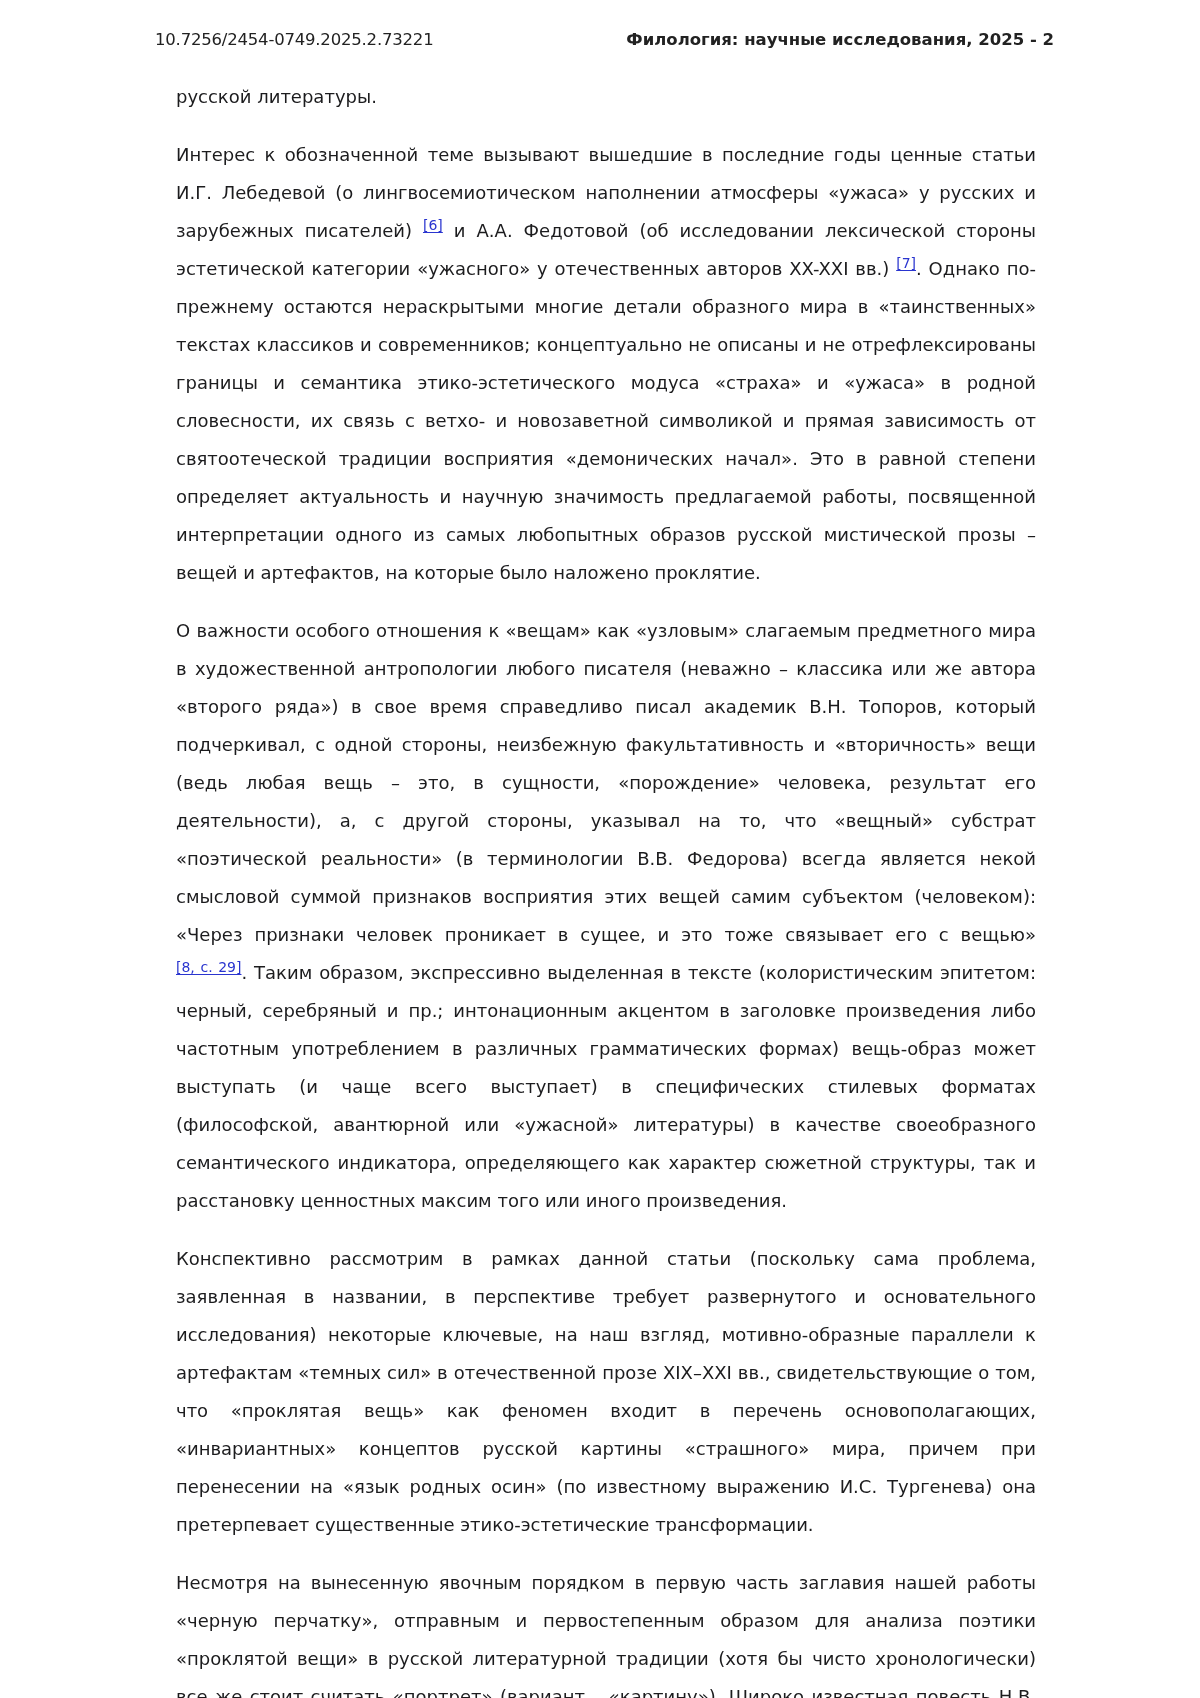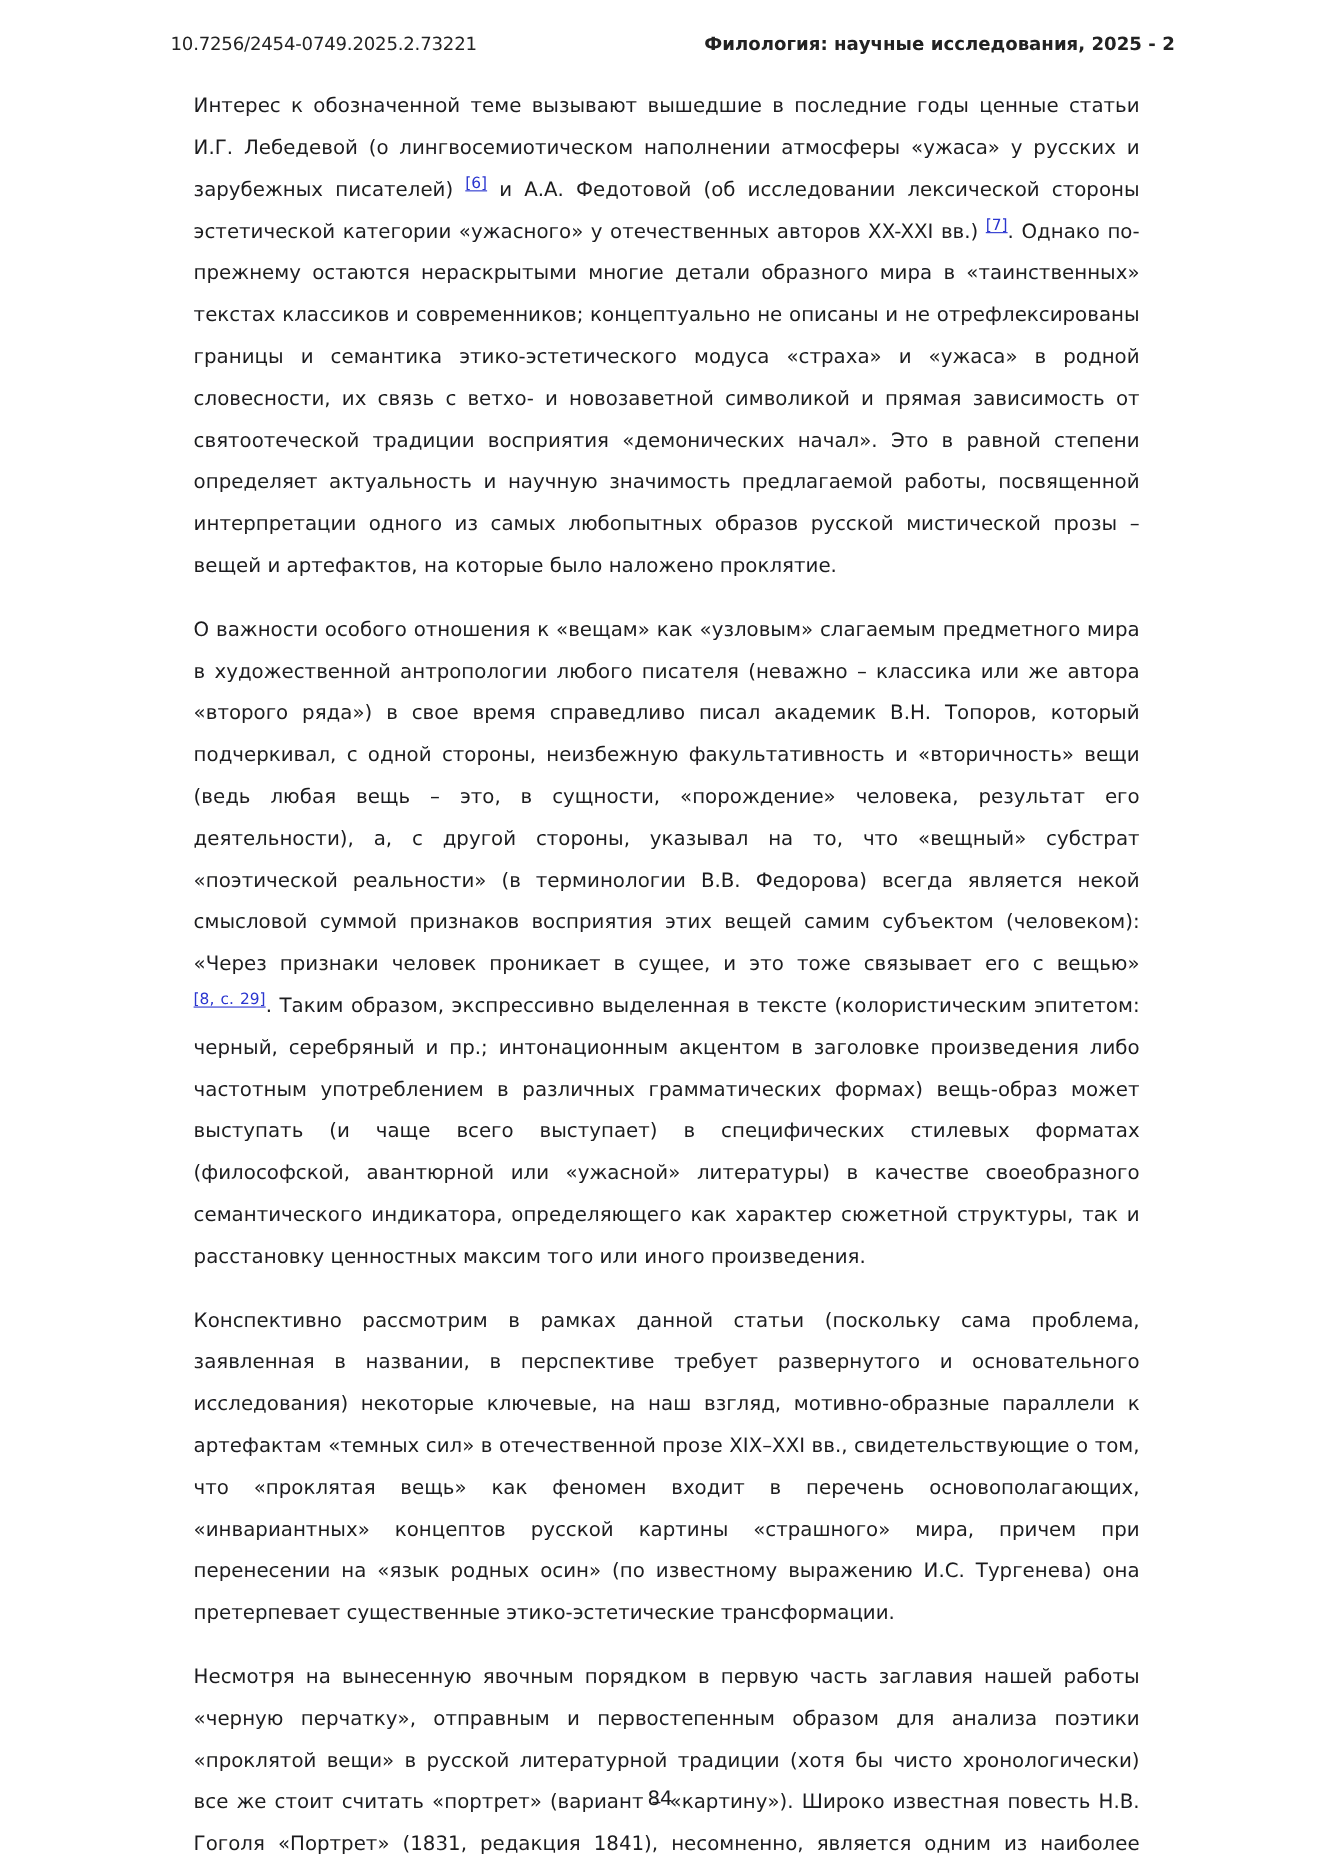--- a/index.html
+++ b/index.html
@@ -23,21 +23,21 @@
   }
   .page{
     position:relative;
     width:var(--page-w);
     height:var(--page-h);
   }
   .page-header{
     position:absolute;
     top:30px;
     left:155px;
-    right:132px;
+    right:146px;
     display:flex;
     justify-content:space-between;
     align-items:baseline;
     font-size:16.5px;
     color:var(--header-color);
   }
   .doi{
     letter-spacing:-0.2px;
     white-space:nowrap;
   }
@@ -82,23 +82,21 @@
 <body>
 
 <div class="page">
 
   <div class="page-header">
     <span class="doi">10.7256/2454-0749.2025.2.73221</span>
     <span class="journal">Филология: научные исследования, 2025 - 2</span>
   </div>
 
   <main class="body-text">
+      <p class="para">русской литературы.</p>
       <p class="para">Интерес к обозначенной теме вызывают вышедшие в последние годы ценные статьи И.Г. Лебедевой (о лингвосемиотическом наполнении атмосферы «ужаса» у русских и зарубежных писателей) <a class="citation-link" href="#">[6]</a> и А.А. Федотовой (об исследовании лексической стороны эстетической категории «ужасного» у отечественных авторов XX-XXI вв.) <a class="citation-link" href="#">[7]</a>. Однако по-прежнему остаются нераскрытыми многие детали образного мира в «таинственных» текстах классиков и современников; концептуально не описаны и не отрефлексированы границы и семантика этико-эстетического модуса «страха» и «ужаса» в родной словесности, их связь с ветхо- и новозаветной символикой и прямая зависимость от святоотеческой традиции восприятия «демонических начал». Это в равной степени определяет актуальность и научную значимость предлагаемой работы, посвященной интерпретации одного из самых любопытных образов русской мистической прозы – вещей и артефактов, на которые было наложено проклятие.</p>
       <p class="para">О важности особого отношения к «вещам» как «узловым» слагаемым предметного мира в художественной антропологии любого писателя (неважно – классика или же автора «второго ряда») в свое время справедливо писал академик В.Н. Топоров, который подчеркивал, с одной стороны, неизбежную факультативность и «вторичность» вещи (ведь любая вещь – это, в сущности, «порождение» человека, результат его деятельности), а, с другой стороны, указывал на то, что «вещный» субстрат «поэтической реальности» (в терминологии В.В. Федорова) всегда является некой смысловой суммой признаков восприятия этих вещей самим субъектом (человеком): «Через признаки человек проникает в сущее, и это тоже связывает его с вещью» <a class="citation-link" href="#">[8, с. 29]</a>. Таким образом, экспрессивно выделенная в тексте (колористическим эпитетом: черный, серебряный и пр.; интонационным акцентом в заголовке произведения либо частотным употреблением в различных грамматических формах) вещь-образ может выступать (и чаще всего выступает) в специфических стилевых форматах (философской, авантюрной или «ужасной» литературы) в качестве своеобразного семантического индикатора, определяющего как характер сюжетной структуры, так и расстановку ценностных максим того или иного произведения.</p>
       <p class="para">Конспективно рассмотрим в рамках данной статьи (поскольку сама проблема, заявленная в названии, в перспективе требует развернутого и основательного исследования) некоторые ключевые, на наш взгляд, мотивно-образные параллели к артефактам «темных сил» в отечественной прозе XIX–XXI вв., свидетельствующие о том, что «проклятая вещь» как феномен входит в перечень основополагающих, «инвариантных» концептов русской картины «страшного» мира, причем при перенесении на «язык родных осин» (по известному выражению И.С. Тургенева) она претерпевает существенные этико-эстетические трансформации.</p>
       <p class="para">Несмотря на вынесенную явочным порядком в первую часть заглавия нашей работы «черную перчатку», отправным и первостепенным образом для анализа поэтики «проклятой вещи» в русской литературной традиции (хотя бы чисто хронологически) все же стоит считать «портрет» (вариант – «картину»). Широко известная повесть Н.В. Гоголя «Портрет» (1831, редакция 1841), несомненно, является одним из наиболее ярких и глубоко философских переосмыслений проблемы соотношения художественного вдохновения и творческого успеха.</p>
     </main>
 
-  <div class="page-footer">
-    <span>84</span>
-  </div>
 
 </div>
 
 </body></html>

